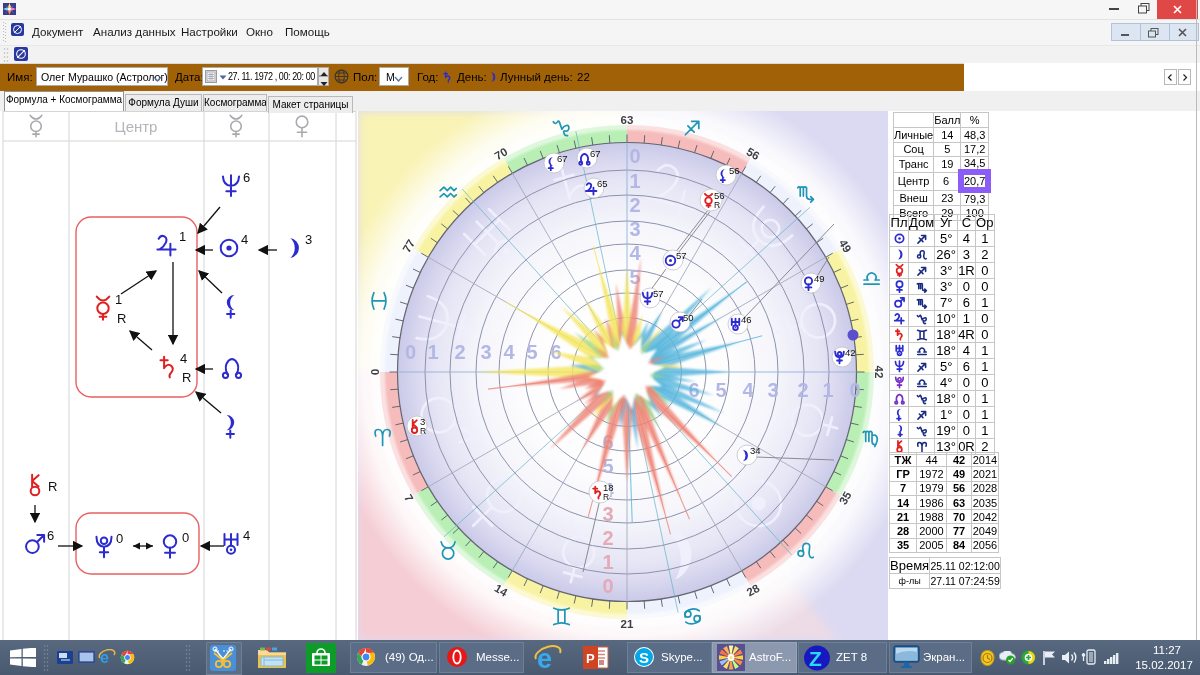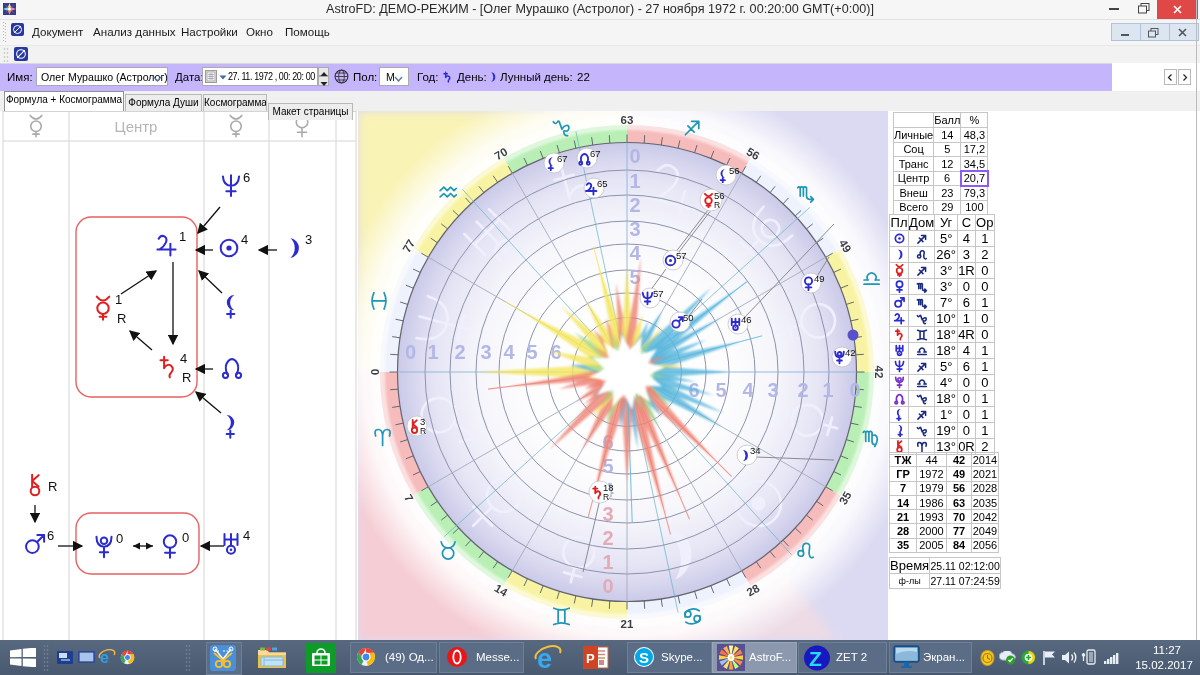--- a/index.html
+++ b/index.html
@@ -110,21 +110,20 @@
         <path d="M6.5,12 L8,8 L6.5,6 L5,8 Z" fill="#ff9040"></path>
 <path d="M0,6 L4,7.5 L6.5,6 L4,4.5 Z" fill="#80d8ff"></path>
         <path d="M13,6 L9,7.5 L6.5,6 L9,4.5 Z" fill="#ff80c0"></path>
 <path d="M1.5,1 L5,5 L6.5,6 Z" fill="#a0ff80"></path>
         <path d="M11.5,1 L8,5 L6.5,6 Z" fill="#ffb0ff"></path>
 <path d="M1.5,11 L5,7 L6.5,6 Z" fill="#ff8080"></path>
         <path d="M11.5,11 L8,7 L6.5,6 Z" fill="#80ffd0"></path>
 <circle cx="6.5" cy="6" r="1.6" fill="#fff"></circle>
       </g>
     </svg>
-    <div style="position:absolute;left:0;right:0;top:2px;text-align:center;font-size:12.6px;color:#2a2a2a">AstroFD: ДЕМО-РЕЖИМ - [Олег Мурашко (Астролог) - 27 ноября 1972 г. 00:20:00 GMT(+0:00)]</div>
     <div style="position:absolute;left:1109px;top:8px;width:10px;height:2px;background:#444"></div>
     <svg width="12" height="11" style="position:absolute;left:1138px;top:3px" viewBox="0 0 12 11">
       <rect x="3" y="0.5" width="8" height="7" fill="none" stroke="#444"></rect>
       <rect x="0.5" y="3" width="8" height="7" fill="#f6f6f6" stroke="#444"></rect>
     </svg>
     <div style="position:absolute;left:1157px;top:0;width:41px;height:19px;background:#e04848">
       <svg width="9" height="9" style="position:absolute;left:16px;top:5px" viewBox="0 0 9 9">
         <path d="M1,1 L8,8 M8,1 L1,8" stroke="#fff" stroke-width="1.6"></path>
       </svg>
     </div>
@@ -160,21 +159,21 @@
       <circle cx="4.5" cy="2" r="0.8" fill="#b8b8b8"></circle>
       <circle cx="4.5" cy="6" r="0.8" fill="#b8b8b8"></circle>
       <circle cx="4.5" cy="10" r="0.8" fill="#b8b8b8"></circle>
       <circle cx="4.5" cy="14" r="0.8" fill="#b8b8b8"></circle>
     </svg>
     <div style="position:absolute;left:14px;top:1px;width:14px;height:14px;background:#2838a0;border-radius:2px"><svg width="14" height="14" viewBox="0 0 13 13">
         <circle cx="6.5" cy="6.5" r="4" fill="none" stroke="#fff" stroke-width="1"></circle>
         <path d="M3,10 L10,3" stroke="#fff" stroke-width="1"></path>
       </svg></div>
   </div>
-<div style="position:absolute;left:0;top:63px;width:1112px;height:28px;background:#c4b5fd;border-top:1px solid #d9d9d9;border-bottom:6px solid #701a75;font-size:11.5px;color:#000">
+<div style="position:absolute;left:0;top:63px;width:964px;height:28px;background:#a16207;border-top:1px solid #d9d9d9;border-bottom:6px solid #701a75;font-size:11.5px;color:#000">
     <div style="position:absolute;left:7px;top:7px">Имя:</div>
     <div style="position:absolute;left:36px;top:3px;width:132px;height:19px;background:#fff;border:1px solid #ababab;font-size:10.6px;line-height:19px;white-space:nowrap;padding-left:4px;box-sizing:border-box">Олег Мурашко (Астролог)<svg width="9" height="6" style="position:absolute;right:5px;top:8px" viewBox="0 0 9 6">
         <path d="M1,1 L4.5,5 L8,1" stroke="#5a78a0" stroke-width="1.4" fill="none"></path>
       </svg></div>
     <div style="position:absolute;left:175px;top:7px">Дата:</div>
     <div style="position:absolute;left:202px;top:3px;width:116px;height:19px;background:#fff;border:1px solid #ababab;box-sizing:border-box">
       <svg width="12" height="13" style="position:absolute;left:2px;top:2px" viewBox="0 0 12 13">
         <rect x="0.5" y="0.5" width="11" height="12" fill="#e8e8ea" stroke="#9a9aa0"></rect>
         <rect x="2" y="2" width="8" height="9" fill="#f8f8fa" stroke="#aaa"></rect>
         <path d="M3,4.5 H9 M3,6.5 H9 M3,8.5 H9 M5,3 V10 M7,3 V10" stroke="#99a" stroke-width="0.7"></path>
@@ -215,21 +214,21 @@
         <path d="M5.5,1.5 L2.5,4.5 L5.5,7.5" stroke="#222" stroke-width="1.2" fill="none"></path>
       </svg></div>
     <div style="position:absolute;left:1178px;top:5px;width:13px;height:16px;background:#fdfdfd;border:1px solid #b8b8b8;box-sizing:border-box"><svg width="9" height="9" viewBox="0 0 9 9" style="margin:3px 0 0 1px">
         <path d="M3.5,1.5 L6.5,4.5 L3.5,7.5" stroke="#222" stroke-width="1.2" fill="none"></path>
       </svg></div>
   </div>
 <div style="position:absolute;left:0;top:91px;width:1200px;height:20px;background:#f0f0f0">
     <div style="position:absolute;left:4px;top:0;width:120px;background:#fff;border:1px solid #919191;border-bottom:none;height:20px;z-index:2;line-height:19px;box-sizing:border-box;font-size:10px;text-align:center;line-height:16px;color:#000;white-space:nowrap;overflow:hidden">Формула + Космограмма</div>
     <div style="position:absolute;left:125px;top:0;width:77px;background:#ededed;border:1px solid #b9b9b9;border-bottom:none;height:17px;margin-top:3px;z-index:1;box-sizing:border-box;font-size:10px;text-align:center;line-height:16px;color:#000;white-space:nowrap;overflow:hidden">Формула Души</div>
     <div style="position:absolute;left:203px;top:0;width:64px;background:#ededed;border:1px solid #b9b9b9;border-bottom:none;height:17px;margin-top:3px;z-index:1;box-sizing:border-box;font-size:10px;text-align:center;line-height:16px;color:#000;white-space:nowrap;overflow:hidden">Космограмма</div>
-    <div style="position:absolute;left:268px;top:0;width:85px;background:#ededed;border:1px solid #b9b9b9;border-bottom:none;height:17px;margin-top:12px;z-index:1;box-sizing:border-box;font-size:10px;text-align:center;line-height:16px;color:#000;white-space:nowrap;overflow:hidden">Макет страницы</div>
+    <div style="position:absolute;left:268px;top:0;width:85px;background:#ededed;border:1px solid #b9b9b9;border-bottom:none;height:17px;margin-top:5px;z-index:1;box-sizing:border-box;font-size:10px;text-align:center;line-height:16px;color:#000;white-space:nowrap;overflow:hidden">Макет страницы</div>
   </div>
 <svg width="530" height="529" viewBox="0 0 530 529" style="position:absolute;left:358px;top:111px" font-family="Liberation Sans, sans-serif">
     <defs>
 <radialGradient id="innerfill" cx="50%" cy="50%" r="50%">
  <stop offset="0%" stop-color="#ffffff"></stop>
         <stop offset="45%" stop-color="#fdfdfe"></stop>
  <stop offset="65%" stop-color="#f5f5fb"></stop>
         <stop offset="84%" stop-color="#e6e5f5"></stop>
  <stop offset="95%" stop-color="#d4d3ed"></stop>
         <stop offset="100%" stop-color="#cac9e8"></stop>
@@ -604,27 +603,27 @@
           <td style="border:1px solid #c6c6c6">14</td>
           <td style="border:1px solid #c6c6c6">48,3</td>
         </tr>
         <tr>
           <td style="height:13.5px;border:1px solid #c6c6c6">Соц</td>
           <td style="border:1px solid #c6c6c6">5</td>
           <td style="border:1px solid #c6c6c6">17,2</td>
         </tr>
         <tr>
           <td style="height:13.5px;border:1px solid #c6c6c6">Транс</td>
-          <td style="border:1px solid #c6c6c6">12</td>
+          <td style="border:1px solid #c6c6c6">19</td>
           <td style="border:1px solid #c6c6c6">34,5</td>
         </tr>
         <tr>
           <td style="height:13.5px;border:1px solid #c6c6c6">Центр</td>
           <td style="border:1px solid #c6c6c6">6</td>
-          <td style="border:2px solid #8b5cf6">20,7</td>
+          <td style="border:6px solid #8b5cf6">20,7</td>
         </tr>
         <tr>
           <td style="height:13.5px;border:1px solid #c6c6c6">Внеш</td>
           <td style="border:1px solid #c6c6c6">23</td>
           <td style="border:1px solid #c6c6c6">79,3</td>
         </tr>
         <tr>
           <td style="height:13.5px;border:1px solid #c6c6c6">Всего</td>
           <td style="border:1px solid #c6c6c6">29</td>
           <td style="border:1px solid #c6c6c6">100</td>
@@ -817,21 +816,21 @@
           <td style="width:26px;border:1px solid #c6c6c6">2028</td>
         </tr>
         <tr>
           <td style="width:26px;height:13.3px;border:1px solid #c6c6c6;font-weight:bold">14</td>
           <td style="width:29px;border:1px solid #c6c6c6">1986</td>
           <td style="width:24px;border:1px solid #c6c6c6;font-weight:bold">63</td>
           <td style="width:26px;border:1px solid #c6c6c6">2035</td>
         </tr>
         <tr>
           <td style="width:26px;height:13.3px;border:1px solid #c6c6c6;font-weight:bold">21</td>
-          <td style="width:29px;border:1px solid #c6c6c6">1993</td>
+          <td style="width:29px;border:1px solid #c6c6c6">1988</td>
           <td style="width:24px;border:1px solid #c6c6c6;font-weight:bold">70</td>
           <td style="width:26px;border:1px solid #c6c6c6">2042</td>
         </tr>
         <tr>
           <td style="width:26px;height:13.3px;border:1px solid #c6c6c6;font-weight:bold">28</td>
           <td style="width:29px;border:1px solid #c6c6c6">2000</td>
           <td style="width:24px;border:1px solid #c6c6c6;font-weight:bold">77</td>
           <td style="width:26px;border:1px solid #c6c6c6">2049</td>
         </tr>
         <tr>
@@ -995,21 +994,21 @@
         <circle r="3.4" fill="#fff"></circle>
         <circle r="1.6" fill="#ffe080"></circle>
       </g>
     </svg>
     <div style="position:absolute;left:749px;top:11px;font-size:11.5px;color:#fff;white-space:nowrap">AstroF...</div>
     <div style="position:absolute;left:798px;top:2px;width:89px;height:31px;background:#5b6d86;border:1px solid #6e8097;box-sizing:border-box"></div>
     <svg width="28" height="26" style="position:absolute;left:803px;top:5px" viewBox="0 0 28 26">
       <ellipse cx="14" cy="13" rx="13" ry="12.5" fill="#1818c0"></ellipse>
       <text x="6" y="21" font-size="21" font-weight="bold" fill="#28d8f8" font-family="Liberation Sans">Z</text>
     </svg>
-    <div style="position:absolute;left:836px;top:11px;font-size:11.5px;color:#fff;white-space:nowrap">ZET 2</div>
+    <div style="position:absolute;left:836px;top:11px;font-size:11.5px;color:#fff;white-space:nowrap">ZET 8</div>
     <div style="position:absolute;left:889px;top:2px;width:83px;height:31px;background:#5b6d86;border:1px solid #6e8097;box-sizing:border-box"></div>
     <svg width="27" height="25" style="position:absolute;left:893px;top:5px" viewBox="0 0 27 25">
       <rect x="1" y="1" width="25" height="16" rx="1.5" fill="#1a66a8" stroke="#0d3d68"></rect>
       <rect x="2.5" y="2.5" width="22" height="13" fill="#bcd8ee"></rect>
       <path d="M2.5,9 Q13,4 24.5,7 V15.5 H2.5 Z" fill="#8cb8dc"></path>
       <rect x="11" y="17" width="5" height="4" fill="#1a66a8"></rect>
       <rect x="8" y="21" width="11" height="2" rx="1" fill="#1a66a8"></rect>
     </svg>
     <div style="position:absolute;left:923px;top:11px;font-size:11.5px;color:#fff;white-space:nowrap">Экран...</div>
     <svg width="15" height="16" style="position:absolute;left:980px;top:10px" viewBox="0 0 15 16">

